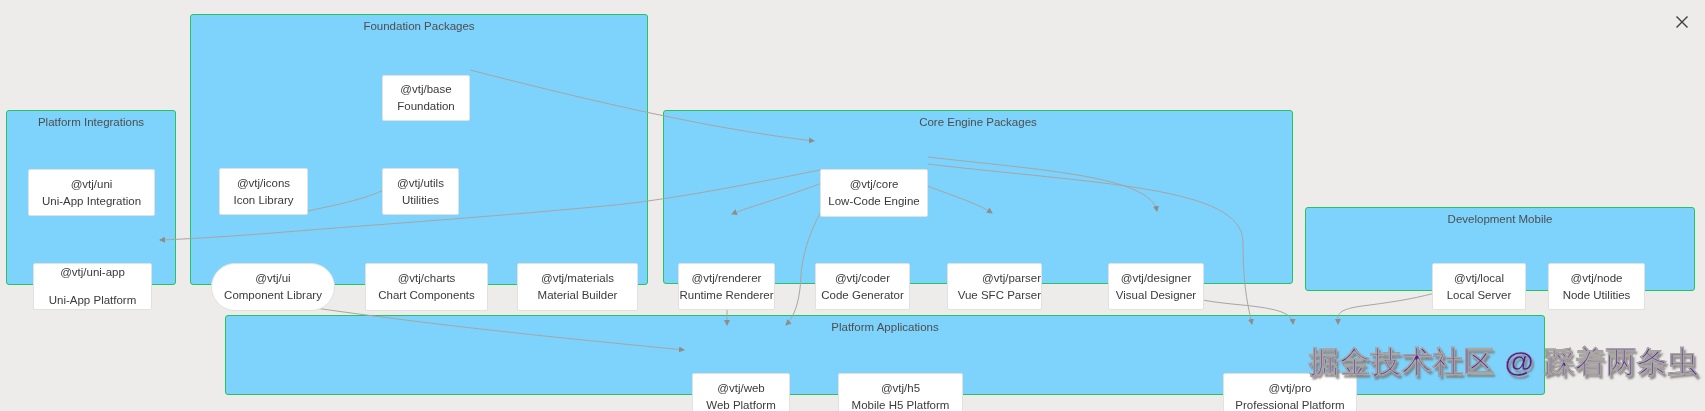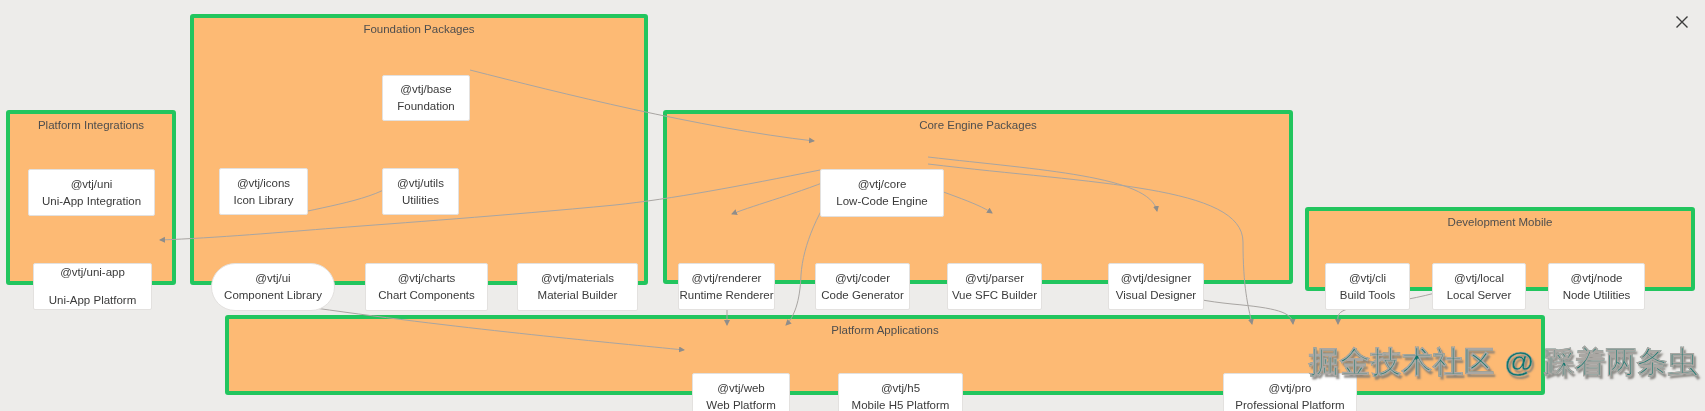--- a/index.html
+++ b/index.html
@@ -6,22 +6,22 @@
   body {
     width: 1705px; height: 411px;
     background: #edecea;
     font-family: "Liberation Sans", "DejaVu Sans", sans-serif;
     overflow: hidden;
   }
   #canvas { position: relative; width: 1705px; height: 411px; }
 
   .group {
     position: absolute;
-    background: #fdba74;
-    border: 4px solid #22c55e;
+    background: #7dd3fc;
+    border: 1px solid #22c55e;
     border-radius: 3px;
     box-sizing: border-box;
     z-index: 1;
   }
   .group-label {
     position: absolute;
     top: 5px; left: 0; right: 0;
     text-align: center;
     font-size: 11.5px;
     color: #4e4e4e;
@@ -74,21 +74,21 @@
   }
 
   .watermark {
     position: absolute;
     right: 6px;
     bottom: 28px;
     z-index: 5;
     font-size: 30px;
     font-weight: bold;
     letter-spacing: 1px;
-    color: #0f766e;
+    color: #4c1d95;
     -webkit-text-stroke: 0.5px #aaa7a3;
     text-shadow: 2px 3px 2px rgba(125,122,118,0.85);
     white-space: nowrap;
     pointer-events: none;
   }
 </style>
 </head>
 <body>
 
 <div id="canvas">
@@ -164,44 +164,40 @@
       <span class="desc">Component Library</span>
     </div>
     <div class="node" style="left: 365px; top: 221px; width: 123px; height: 48px;">
       <span class="pkg">@vtj/charts</span>
       <span class="desc">Chart Components</span>
     </div>
     <div class="node" style="left: 517px; top: 221px; width: 121px; height: 48px;">
       <span class="pkg">@vtj/materials</span>
       <span class="desc">Material Builder</span>
     </div>
-    <div class="node" style="left: 820px; top: 127px; width: 124px; height: 48px;">
+    <div class="node" style="left: 820px; top: 127px; width: 108px; height: 48px;">
       <span class="pkg">@vtj/core</span>
       <span class="desc">Low-Code Engine</span>
     </div>
     <div class="node" style="left: 678px; top: 221px; width: 97px; height: 47px;">
       <span class="pkg">@vtj/renderer</span>
       <span class="desc">Runtime Renderer</span>
     </div>
     <div class="node" style="left: 815px; top: 221px; width: 95px; height: 47px;">
       <span class="pkg">@vtj/coder</span>
       <span class="desc">Code Generator</span>
     </div>
-    <div class="node" style="left: 947px; top: 221px; width: 95px; height: 47px;">
+    <div class="node" style="left: 947px; top: 221px; width: 95px; height: 47px; align-items: flex-end;">
       <span class="pkg">@vtj/parser</span>
-      <span class="desc">Vue SFC Builder</span>
+      <span class="desc">Vue SFC Parser</span>
     </div>
     <div class="node" style="left: 1108px; top: 221px; width: 96px; height: 47px;">
       <span class="pkg">@vtj/designer</span>
       <span class="desc">Visual Designer</span>
     </div>
-    <div class="node" style="left: 1325px; top: 221px; width: 85px; height: 47px;">
-      <span class="pkg">@vtj/cli</span>
-      <span class="desc">Build Tools</span>
-    </div>
     <div class="node" style="left: 1432px; top: 221px; width: 94px; height: 47px;">
       <span class="pkg">@vtj/local</span>
       <span class="desc">Local Server</span>
     </div>
     <div class="node" style="left: 1548px; top: 221px; width: 97px; height: 47px;">
       <span class="pkg">@vtj/node</span>
       <span class="desc">Node Utilities</span>
     </div>
     <div class="node" style="left: 692px; top: 331px; width: 98px; height: 47px;">
       <span class="pkg">@vtj/web</span>

